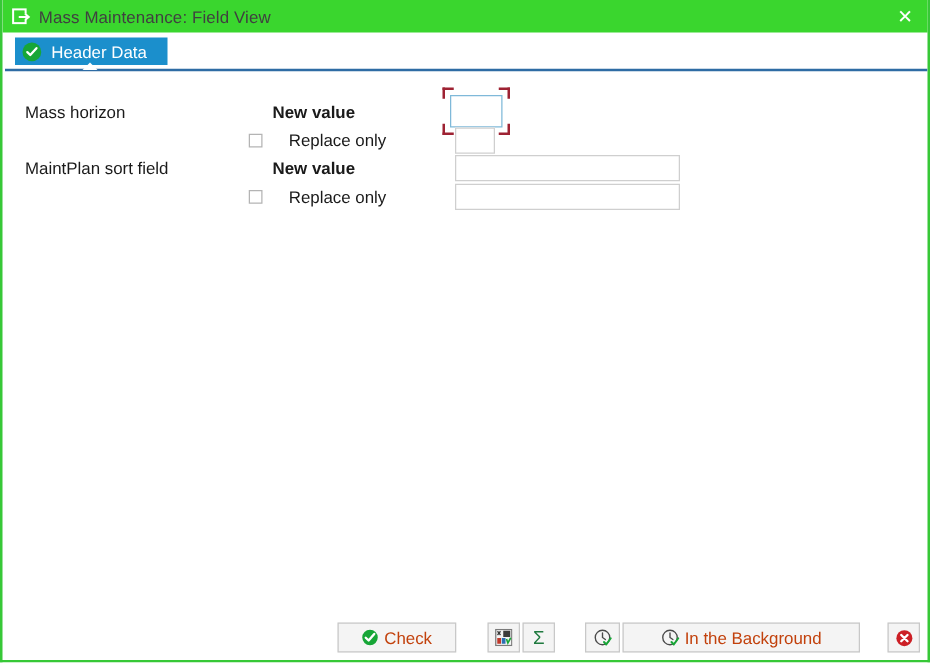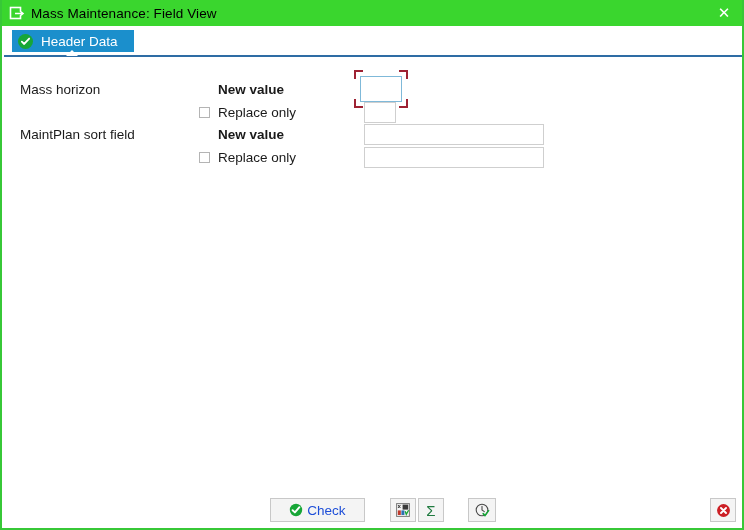--- a/index.html
+++ b/index.html
@@ -35,21 +35,21 @@
   }
   .titlebar-icon {
     width: 16px;
     height: 16px;
     margin-left: 7px;
     margin-right: 6px;
     flex: 0 0 auto;
     display: block;
   }
   .titlebar-title {
-    color: #000000;
+    color: #404040;
     font-size: 13.5px;
     letter-spacing: 0.1px;
     white-space: nowrap;
   }
   .titlebar-close {
     position: absolute;
     right: 0; top: 0;
     width: 44px;
     height: 26px;
     display: flex;
@@ -140,21 +140,21 @@
     position: absolute;
     font-size: 13.5px;
     color: #1a1a1a;
     white-space: nowrap;
     font-weight: bold;
   }
   .checkbox-wrap {
     position: absolute;
     display: flex;
     align-items: center;
-    gap: 8px;
+    gap: 21px;
     cursor: pointer;
   }
   .checkbox {
     width: 11px;
     height: 11px;
     border: 1px solid #b4b4b4;
     background: #ffffff;
     box-sizing: border-box;
     flex: 0 0 auto;
   }
@@ -206,21 +206,21 @@
   .btn {
     position: absolute;
     box-sizing: border-box;
     background: #f4f4f4;
     border: 1px solid #c8c8c8;
     display: flex;
     align-items: center;
     justify-content: center;
     gap: 4px;
     font-size: 13.5px;
-    color: #1d4ed8;
+    color: #c2410c;
     cursor: pointer;
     height: 24px;
     white-space: nowrap;
   }
   .btn svg { display: block; flex: 0 0 auto; }
 </style>
 </head>
 <body>
 
 <div id="window">
@@ -309,20 +309,28 @@
     </div>
 
     <div class="btn" style="left:466px; top:6px; width:28px;">
       <svg width="15" height="15" viewBox="0 0 15 15">
         <circle cx="7" cy="7" r="5.8" fill="none" stroke="#4a4a4a" stroke-width="1.1"></circle>
         <path d="M7 3.4 V7 L9.3 8.6" fill="none" stroke="#4a4a4a" stroke-width="1.1" stroke-linecap="round"></path>
         <path d="M8.2 10.6 L10 12.6 L13.6 7.6" fill="none" stroke="#17a637" stroke-width="1.6" stroke-linecap="round" stroke-linejoin="round"></path>
       </svg>
     </div>
 
+    <div class="btn" style="left:496px; top:6px; width:190px;">
+      <svg width="15" height="15" viewBox="0 0 15 15">
+        <circle cx="7" cy="7" r="5.8" fill="none" stroke="#4a4a4a" stroke-width="1.1"></circle>
+        <path d="M7 3.4 V7 L9.3 8.6" fill="none" stroke="#4a4a4a" stroke-width="1.1" stroke-linecap="round"></path>
+        <path d="M8.2 10.6 L10 12.6 L13.6 7.6" fill="none" stroke="#17a637" stroke-width="1.6" stroke-linecap="round" stroke-linejoin="round"></path>
+      </svg>
+      <span>In the Background</span>
+    </div>
 
     <div class="btn" style="left:708px; top:6px; width:26px;">
       <svg width="15" height="15" viewBox="0 0 15 15">
         <circle cx="7.5" cy="7.5" r="6.4" fill="#cc1f25"></circle>
         <path d="M5 5 L10 10 M10 5 L5 10" fill="none" stroke="#ffffff" stroke-width="1.9" stroke-linecap="round"></path>
       </svg>
     </div>
   </div>
 
 </div>

